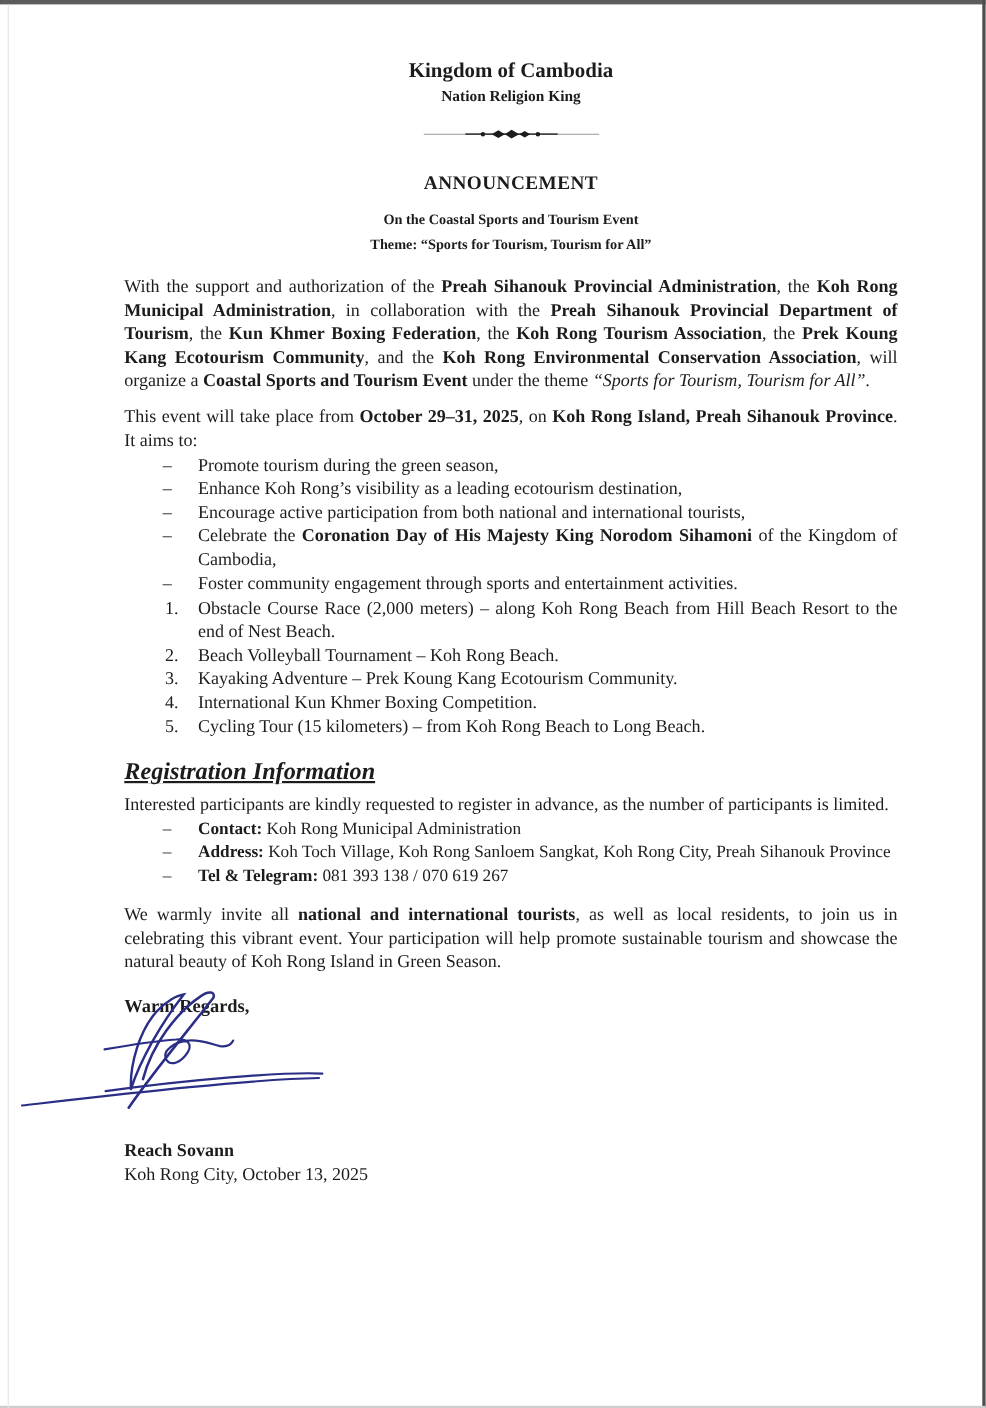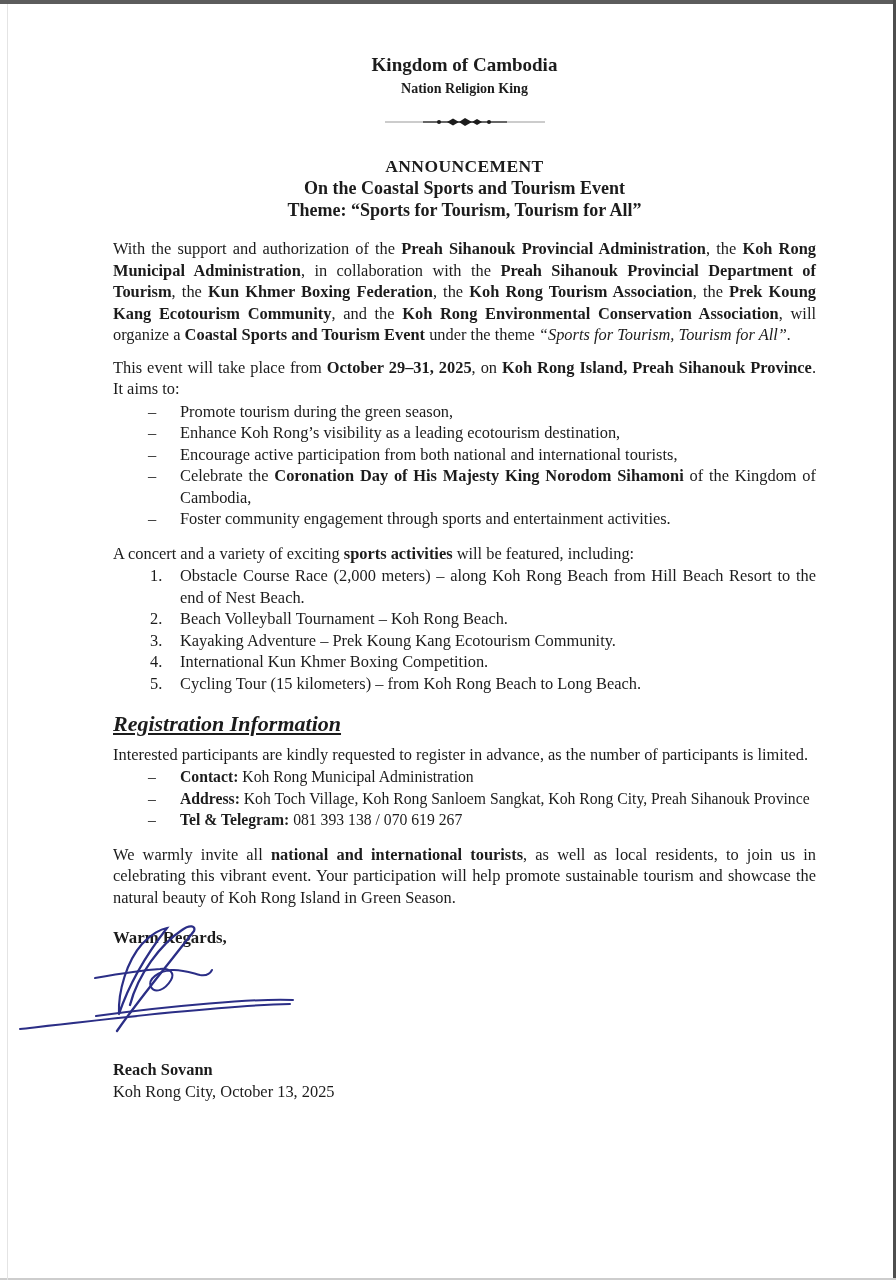--- a/index.html
+++ b/index.html
@@ -19,21 +19,21 @@
 
   .content{position:absolute;left:113px;top:52px;width:703px;}
 
   .kingdom{font-size:19px;line-height:26px;text-align:center;}
   .motto{font-size:14px;line-height:22px;text-align:center;}
   .ornament{width:160px;margin:15px auto 0;display:block;}
 
   .sender{margin-top:13px;line-height:21.8px;}
 
   .announce{margin-top:25px;text-align:center;font-size:17.5px;line-height:24px;letter-spacing:.4px;}
-  .subs{text-align:center;font-size:18px;line-height:21.5px;}
+  .subs{margin-top:11px;text-align:center;font-size:13px;line-height:21.5px;}
 
   p{margin:0;}
   .just{text-align:justify;}
   .mt-intro{margin-top:17px;}
   .mt-par{margin-top:11px;}
   .mt-lead{margin-top:13px;}
 
   ul.dash-list,ol.num-list{list-style:none;margin:1px 0 0;padding:0 0 0 35px;}
   ul.dash-list li,ol.num-list li{display:flex;align-items:flex-start;}
   .marker{flex:none;width:32px;}
@@ -102,21 +102,20 @@
     <li>
         <span class="marker">–</span>
         <span class="li-text li-just"><span>Celebrate the </span><span class="b">Coronation Day of His Majesty King Norodom Sihamoni</span><span> of the Kingdom of Cambodia,</span></span>
       </li>
     <li>
         <span class="marker">–</span>
         <span class="li-text"><span>Foster community engagement through sports and entertainment activities.</span></span>
       </li>
   </ul>
 
-  <p class="mt-lead"><span>A concert and a variety of exciting </span><span class="b">sports activities</span><span> will be featured, including:</span></p>
 
   <ol class="num-list">
     <li>
         <span class="marker">1.</span>
         <span class="li-text li-just">Obstacle Course Race (2,000 meters) – along Koh Rong Beach from Hill Beach Resort to the end of Nest Beach.</span>
       </li>
     <li>
         <span class="marker">2.</span>
         <span class="li-text">Beach Volleyball Tournament – Koh Rong Beach.</span>
       </li>

